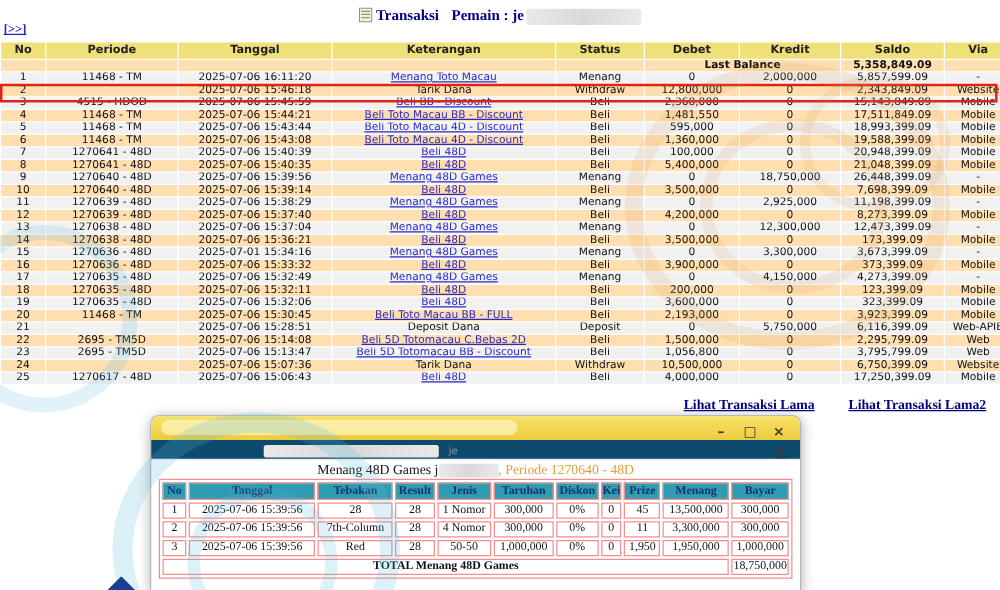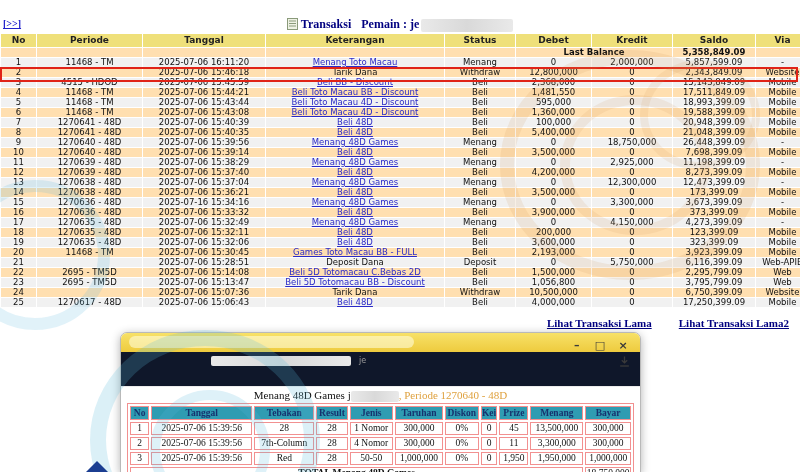--- a/index.html
+++ b/index.html
@@ -13,21 +13,21 @@
   .r2 { left: 560px; top: 95px;  width: 150px; height: 140px; border: 10px solid rgba(205,150,85,.13); }
   .r3 { left: 640px; top: 60px;  width: 120px; height: 110px; border: 8px solid rgba(205,150,85,.12); }
   .r4 { left: -40px; top: 180px; width: 150px; height: 150px; border: 12px solid rgba(90,185,220,.18); }
   .r5 { left: 90px;  top: 330px; width: 230px; height: 220px; border: 16px solid rgba(90,185,220,.22); }
   .r6 { left: 150px; top: 390px; width: 120px; height: 120px; border: 10px solid rgba(90,185,220,.20); }
   .wm-text { left: 430px; top: 110px; font: italic bold 74px "Liberation Serif", serif; color: rgba(225,150,55,.10); letter-spacing: 6px; }
   .wm-wedge { left: 86px; top: 461px; width: 22px; height: 11px; background: #1b3e91; clip-path: polygon(0 100%, 50% 0, 100% 100%); z-index: 41; }
 
   
   .page-title { position: absolute; top: 5px; left: 0; width: 100%; text-align: center; z-index: 2;
-    font: bold 12px "Liberation Serif", serif; color: #000080; margin-top: 12px; }
+    font: bold 12px "Liberation Serif", serif; color: #000080; }
   .page-title svg { vertical-align: -2px; margin-right: 3px; }
   .page-title .gap { display: inline-block; width: 10px; }
   .blur-patch { display: inline-block; background: linear-gradient(90deg,#e9e9e9,#d9d9d9,#e9e9e9); border-radius: 2px; vertical-align: middle; }
   .censor-player { width: 92px; height: 13px; margin-left: 2px; }
   .back-link { position: absolute; left: 3px; top: 18px; z-index: 2; font: bold 10px "Liberation Serif", serif;
     color: #2222cc; text-decoration: underline; cursor: pointer; }
 
   
   #main-table { position: absolute; top: 33px; left: 0; width: 800px; z-index: 1;
     border-collapse: separate; border-spacing: 1px; table-layout: fixed; }
@@ -46,21 +46,21 @@
   .footer-links { position: absolute; top: 312px; left: 0; width: 100%; text-align: right; z-index: 2; }
   .footer-links a { font: bold 11px "Liberation Serif", serif; color: #000080; text-decoration: underline; margin: 0 11px; cursor: pointer; }
 
   
   .popup { position: absolute; left: 120px; top: 332px; width: 521px; height: 141px; z-index: 30;
     background: #fff; border: 1px solid #b9b9b9; border-radius: 7px 7px 0 0; box-shadow: 0 2px 10px rgba(0,0,0,.3); }
   .popup-titlebar { height: 19px; border-radius: 6px 6px 0 0; background: linear-gradient(#f7e168, #eecb3e); position: relative; }
   .popup-titlebar .sheen { position: absolute; left: 8px; top: 3px; width: 55%; height: 12px; border-radius: 6px; background: rgba(255,255,230,.55); }
   .win-btns { position: absolute; right: 8px; top: 1px; }
   .win-btn { display: inline-block; width: 18px; text-align: center; font: bold 11px "DejaVu Sans", sans-serif; color: #3a3a3a; cursor: pointer; }
-  .popup-toolbar { height: 35px; background: #0f172a; border-bottom: 1px solid #ececec; position: relative; }
+  .popup-toolbar { height: 16px; background: #0c4a6e; border-bottom: 1px solid #ececec; position: relative; }
   .censor-addr { position: absolute; left: 90px; top: 4px; width: 140px; height: 10px; }
   .addr-text { position: absolute; left: 238px; top: 4px; font-size: 8px; color: #9a9a9a; }
   .dl-icon { position: absolute; right: 9px; top: 3px; cursor: pointer; }
   .popup-title { text-align: center; font: 11px "Liberation Serif", serif; color: #111; margin: 2px 0 1px 0; }
   .popup-title .censor-mid { width: 48px; height: 11px; }
   .popup-title .orange { color: #dfa13e; }
   #popup-table { width: 507px; margin: 0 auto; border-collapse: separate; border-spacing: 2px; table-layout: fixed;
     border: 1px solid #f29090; background: #fff; }
   #popup-table th { background: #2f9cb2; color: #16326e; font: bold 9.5px "Liberation Serif", serif; height: 12px; line-height: 12px;
     border: 1px solid #f29090; text-align: center; overflow: hidden; }
@@ -277,21 +277,21 @@
           <td><a class="klink">Beli 48D</a></td>
           <td class="status">Beli</td>
           <td>3,500,000</td>
           <td class="blue">0</td>
           <td class="blue">173,399.09</td>
           <td>Mobile</td>
         </tr>
         <tr class="gray">
           <td>15</td>
           <td>1270636 - 48D</td>
-          <td>2025-07-16 15:34:16</td>
+          <td>2025-07-01 15:34:16</td>
           <td><a class="klink">Menang 48D Games</a></td>
           <td class="status">Menang</td>
           <td>0</td>
           <td class="blue">3,300,000</td>
           <td class="blue">3,673,399.09</td>
           <td>-</td>
         </tr>
         <tr class="peach">
           <td>16</td>
           <td>1270636 - 48D</td>
@@ -333,21 +333,21 @@
           <td class="status">Beli</td>
           <td>3,600,000</td>
           <td class="blue">0</td>
           <td class="blue">323,399.09</td>
           <td>Mobile</td>
         </tr>
         <tr class="peach">
           <td>20</td>
           <td>11468 - TM</td>
           <td>2025-07-06 15:30:45</td>
-          <td><a class="klink">Games Toto Macau BB - FULL</a></td>
+          <td><a class="klink">Beli Toto Macau BB - FULL</a></td>
           <td class="status">Beli</td>
           <td>2,193,000</td>
           <td class="blue">0</td>
           <td class="blue">3,923,399.09</td>
           <td>Mobile</td>
         </tr>
         <tr class="gray">
           <td>21</td>
           <td></td>
           <td>2025-07-06 15:28:51</td>

